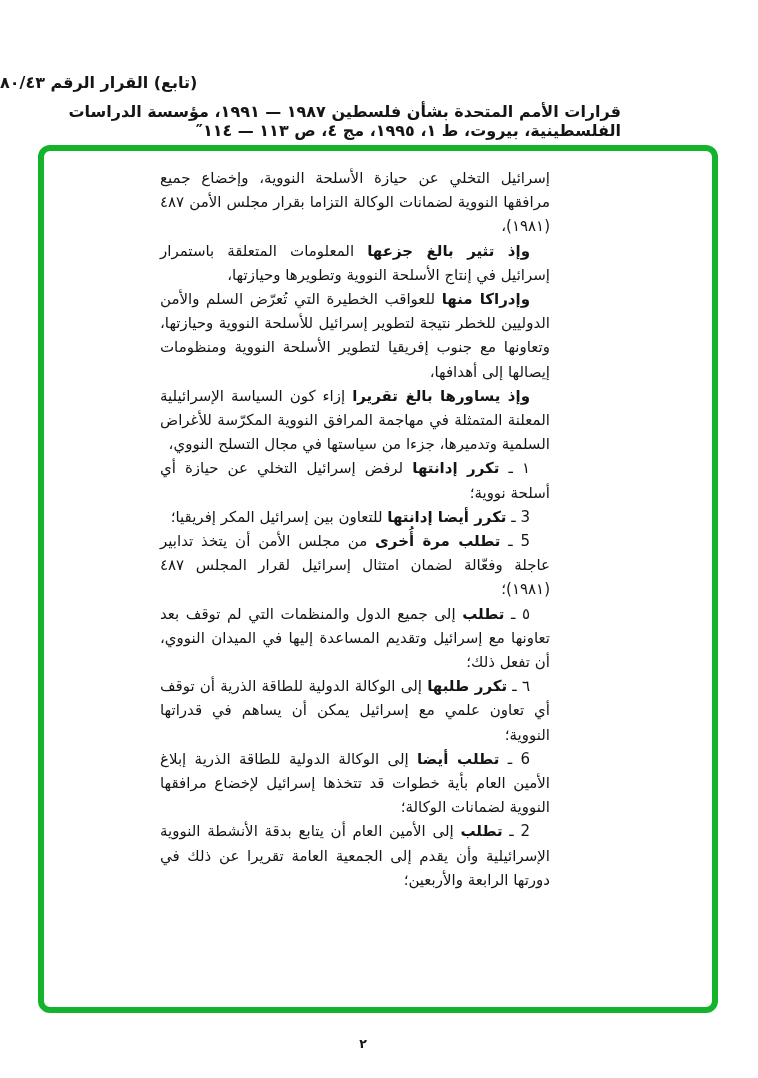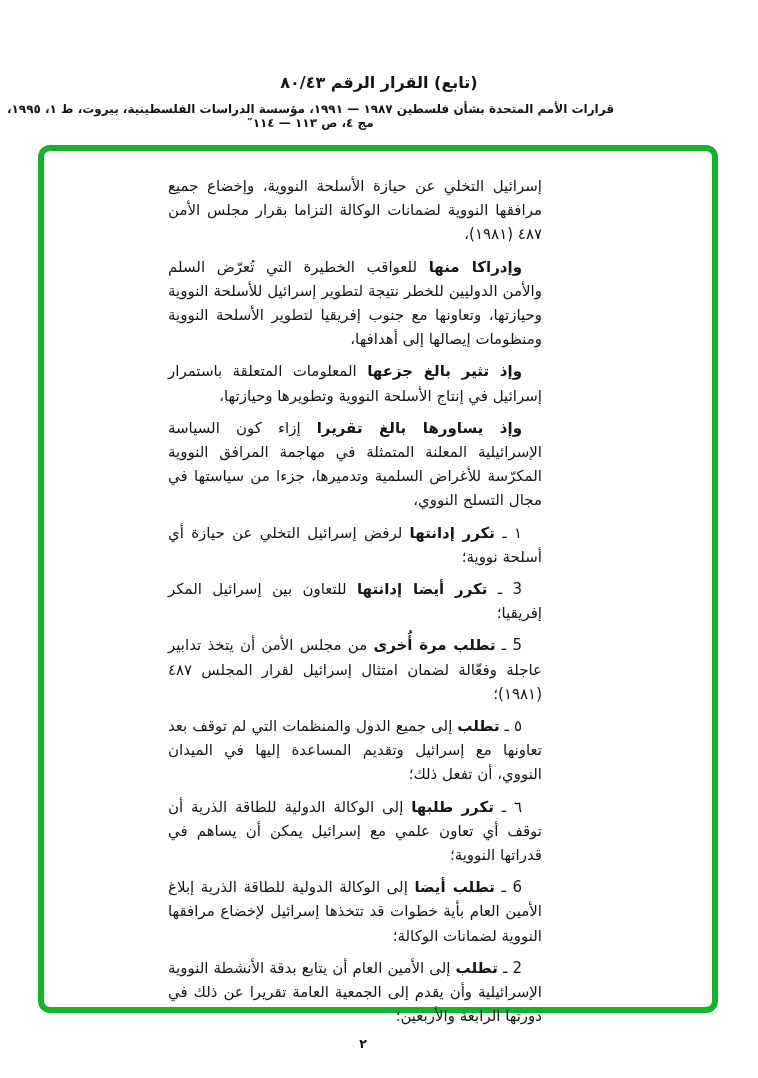--- a/index.html
+++ b/index.html
@@ -1,46 +1,46 @@
 <!DOCTYPE html>
 <html lang="ar"><head>
 <meta charset="utf-8">
 <style>
   html,body{margin:0;padding:0;background:#ffffff;}
   .page{position:relative;width:758px;height:1078px;background:#ffffff;overflow:hidden;
         font-family:"DejaVu Sans",sans-serif;color:#151515;}
-  .title{position:absolute;top:73px;left:0;width:758px;text-align:center;
+  .title{position:absolute;top:73px;left:0;width:758px;text-align:left;
          direction:rtl;font-size:16px;font-weight:bold;letter-spacing:0;}
-  .cite{position:absolute;top:102px;left:0;width:621px;text-align:center;
-        direction:rtl;font-size:12px;font-weight:bold;}
+  .cite{position:absolute;top:102px;left:0;width:621px;text-align:right;
+        direction:rtl;font-size:16px;font-weight:bold;}
   .box{position:absolute;left:38px;top:145px;width:680px;height:868px;
        box-sizing:border-box;border:6px solid #14b32c;border-radius:12px;background:transparent;}
   .textcol{position:absolute;left:160px;top:166px;width:390px;
            direction:rtl;text-align:justify;font-size:15px;line-height:24.2px;}
-  .para{margin:8px;padding:0;}
+  .para{margin:0;padding:0;}
   .para.indent{text-indent:20px;}
   .b{font-weight:bold;}
   .pagenum{position:absolute;top:1036px;left:0;width:726px;text-align:center;
            font-size:12.5px;font-weight:bold;direction:rtl;}
 </style>
 </head>
 <body>
 
 <div class="page">
 
   <div class="title">(تابع) القرار الرقم ٨٠/٤٣</div>
 
   <div class="cite">قرارات الأمم المتحدة بشأن فلسطين ١٩٨٧ — ١٩٩١، مؤسسة الدراسات الفلسطينية، بيروت، ط ١، ١٩٩٥، مج ٤، ص ١١٣ — ١١٤″</div>
 
   <div class="box" style="border-color: rgb(20, 179, 44);"></div>
 
   <div class="textcol">
       <p class="para"><span class="">إسرائيل التخلي عن حيازة الأسلحة النووية، وإخضاع جميع مرافقها النووية لضمانات الوكالة التزاما بقرار مجلس الأمن ٤٨٧ (١٩٨١)،</span></p>
+      <p class="para indent"><span class="b">وإذ تثير بالغ جزعها</span><span class=""> المعلومات المتعلقة باستمرار إسرائيل في إنتاج الأسلحة النووية وتطويرها وحيازتها،</span></p>
       <p class="para indent"><span class="b">وإدراكا منها</span><span class=""> للعواقب الخطيرة التي تُعرّض السلم والأمن الدوليين للخطر نتيجة لتطوير إسرائيل للأسلحة النووية وحيازتها، وتعاونها مع جنوب إفريقيا لتطوير الأسلحة النووية ومنظومات إيصالها إلى أهدافها،</span></p>
-      <p class="para indent"><span class="b">وإذ تثير بالغ جزعها</span><span class=""> المعلومات المتعلقة باستمرار إسرائيل في إنتاج الأسلحة النووية وتطويرها وحيازتها،</span></p>
       <p class="para indent"><span class="b">وإذ يساورها بالغ تقريرا</span><span class=""> إزاء كون السياسة الإسرائيلية المعلنة المتمثلة في مهاجمة المرافق النووية المكرّسة للأغراض السلمية وتدميرها، جزءا من سياستها في مجال التسلح النووي،</span></p>
       <p class="para indent"><span class="">١ ـ </span><span class="b">تكرر إدانتها</span><span class=""> لرفض إسرائيل التخلي عن حيازة أي أسلحة نووية؛</span></p>
       <p class="para indent"><span class="">3 ـ </span><span class="b">تكرر أيضا إدانتها</span><span class=""> للتعاون بين إسرائيل المكر إفريقيا؛</span></p>
       <p class="para indent"><span class="">5 ـ </span><span class="b">تطلب مرة أُخرى</span><span class=""> من مجلس الأمن أن يتخذ تدابير عاجلة وفعّالة لضمان امتثال إسرائيل لقرار المجلس ٤٨٧ (١٩٨١)؛</span></p>
       <p class="para indent"><span class="">٥ ـ </span><span class="b">تطلب</span><span class=""> إلى جميع الدول والمنظمات التي لم توقف بعد تعاونها مع إسرائيل وتقديم المساعدة إليها في الميدان النووي، أن تفعل ذلك؛</span></p>
       <p class="para indent"><span class="">٦ ـ </span><span class="b">تكرر طلبها</span><span class=""> إلى الوكالة الدولية للطاقة الذرية أن توقف أي تعاون علمي مع إسرائيل يمكن أن يساهم في قدراتها النووية؛</span></p>
       <p class="para indent"><span class="">6 ـ </span><span class="b">تطلب أيضا</span><span class=""> إلى الوكالة الدولية للطاقة الذرية إبلاغ الأمين العام بأية خطوات قد تتخذها إسرائيل لإخضاع مرافقها النووية لضمانات الوكالة؛</span></p>
       <p class="para indent"><span class="">2 ـ </span><span class="b">تطلب</span><span class=""> إلى الأمين العام أن يتابع بدقة الأنشطة النووية الإسرائيلية وأن يقدم إلى الجمعية العامة تقريرا عن ذلك في دورتها الرابعة والأربعين؛</span></p>
     </div>
 

